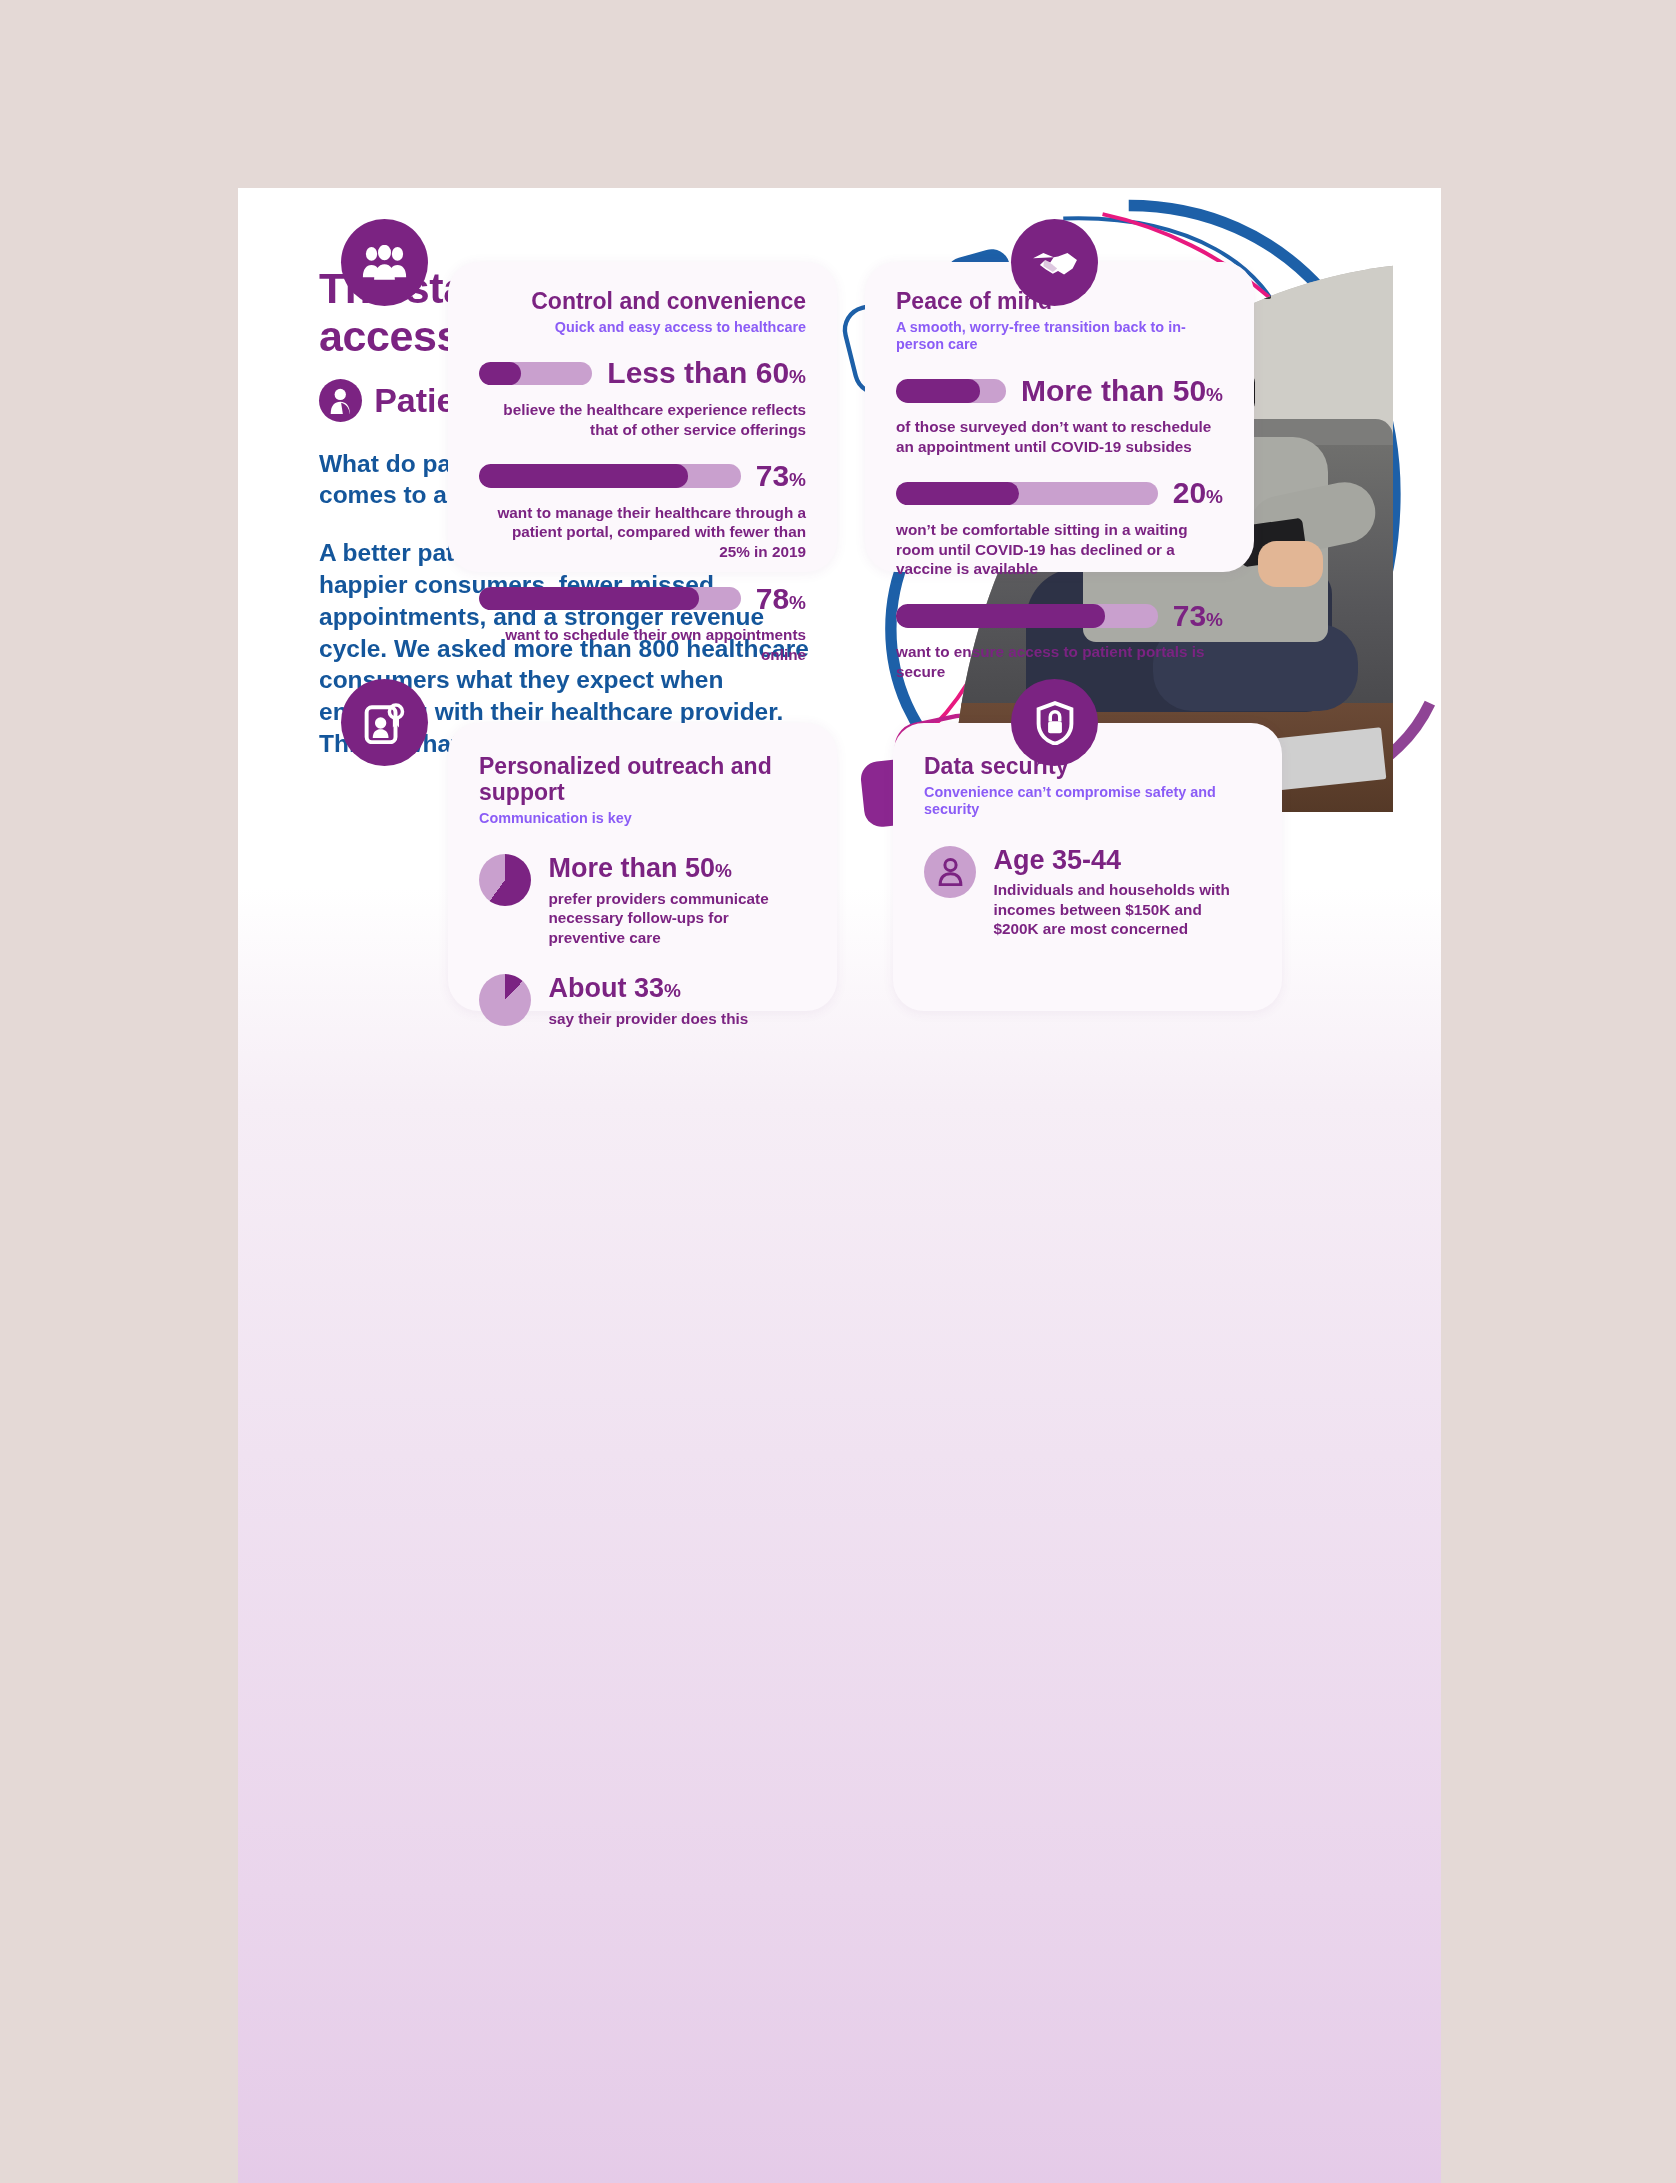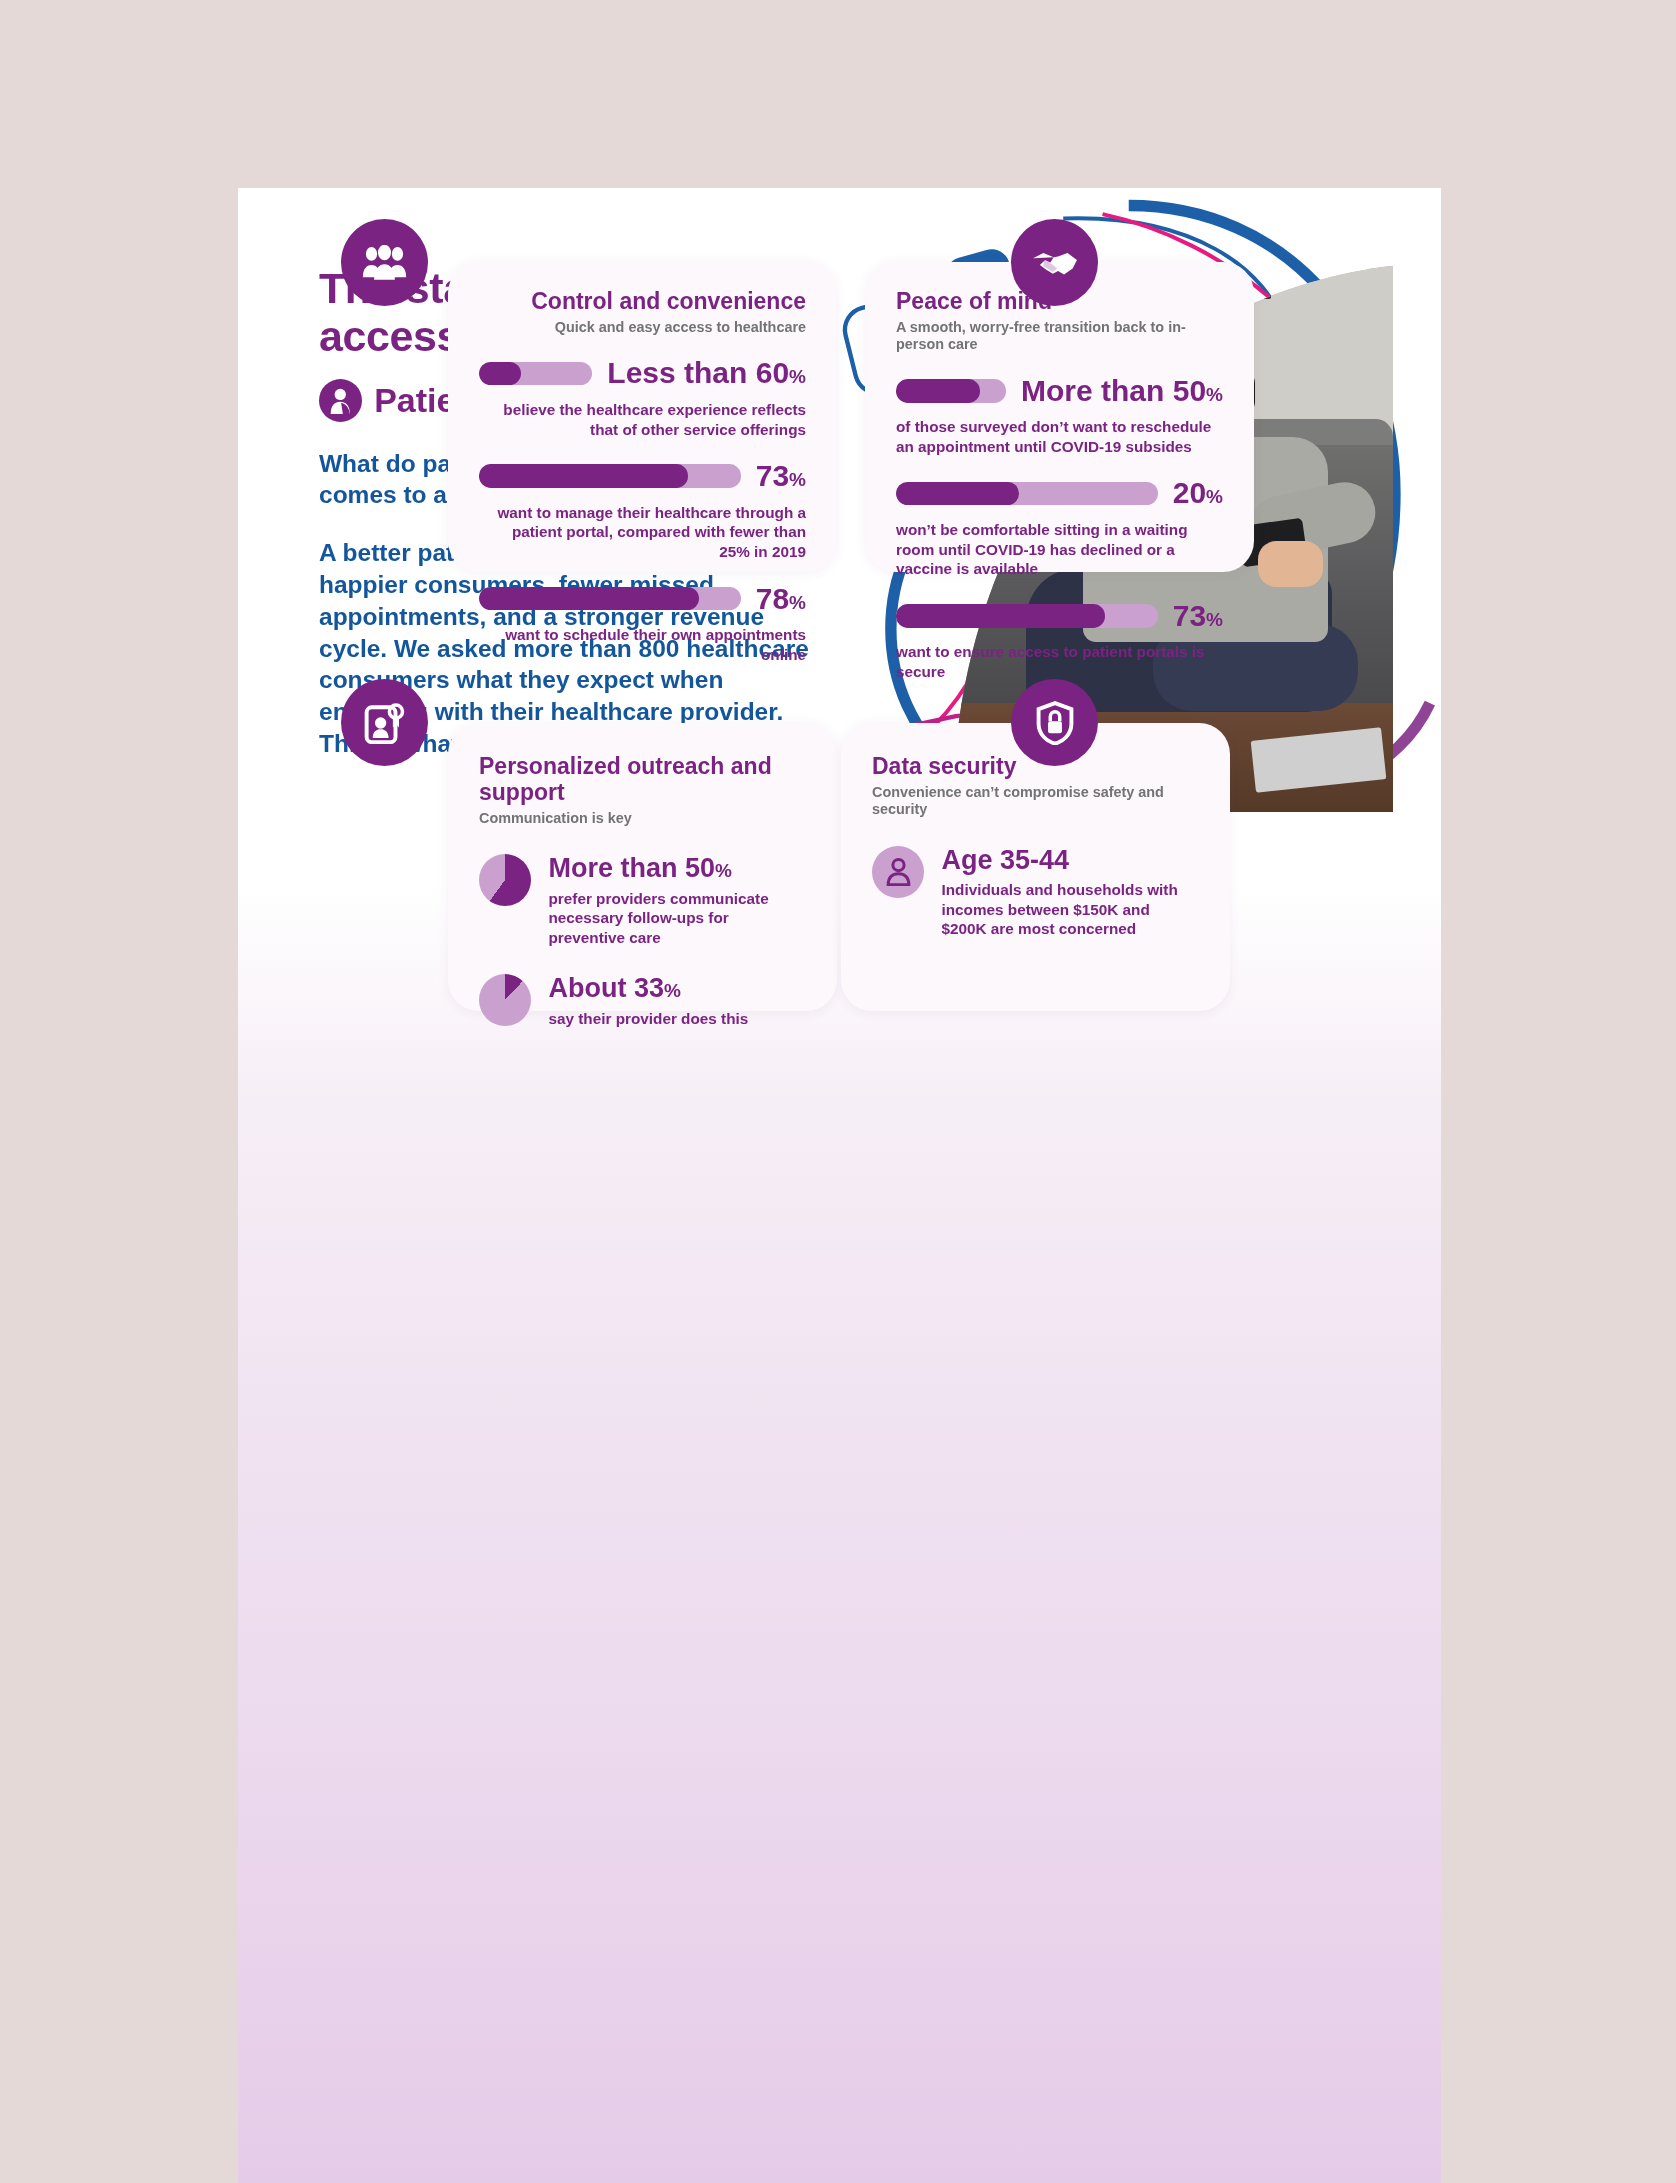--- a/index.html
+++ b/index.html
@@ -79,21 +79,21 @@
   
   .card{
     position:absolute;background:#fcf8fc;border-radius:31px;
     box-shadow:0 1.7px 11.4px rgba(120,60,130,.07);
   }
   .card-icon{
     position:absolute;width:87px;height:87px;border-radius:50%;
     background:#7B2382;display:flex;align-items:center;justify-content:center;z-index:3;
   }
   .c-title{color:#7B2382;font-size:23px;font-weight:700;line-height:1.12;}
-  .c-sub{color:#737373;font-size:14.4px;font-weight:700;line-height:1.2;margin-top:4.4px;}
+  .c-sub{color:#8b5cf6;font-size:14.4px;font-weight:700;line-height:1.2;margin-top:4.4px;}
 
   .stat{margin-top:20px;}
   .bar-row{display:flex;align-items:center;gap:15px;}
   .bar{height:23.6px;width:345px;background:#C9A0CE;border-radius:11.8px;overflow:hidden;}
   .bar>span{display:block;height:100%;background:#7B2382;border-radius:11.8px;}
   .bignum{color:#7B2382;font-size:30px;font-weight:700;white-space:nowrap;}
   .bignum .pct{font-size:19px;}
   .stat-desc{color:#7B2382;font-size:15.3px;font-weight:700;line-height:1.28;margin-top:9.6px;}
 
   
@@ -294,21 +294,21 @@
       <div class="pie-stat">
         <div class="pie" style="background:conic-gradient(#7B2382 0turn 0.12turn,#C9A0CE 0.12turn 1turn);"></div>
         <div class="pie-txt">
           <div class="bignum"><span>About 33</span><span class="pct">%</span></div>
           <div class="stat-desc">say their provider does this</div>
         </div>
       </div>
     </div>
   </div>
 
-  <div class="card" style="left:603px;top:535px;width:389px;height:288px;">
+  <div class="card" style="left:655px;top:535px;width:389px;height:288px;">
     <div style="padding:31px 31px 0 31px;">
       <div class="c-title">Data security</div>
       <div class="c-sub">Convenience can’t compromise safety and security</div>
 
 
       <div class="pie-stat">
         <div class="avatar-circ">
           <svg width="25" height="29" viewBox="0 0 58 66">
             <circle cx="29" cy="18" r="13" fill="none" stroke="#7B2382" stroke-width="7"></circle>
             <path d="M5 64 C5 46 15 38 29 38 C43 38 53 46 53 64 Z" fill="none" stroke="#7B2382" stroke-width="7"></path>

